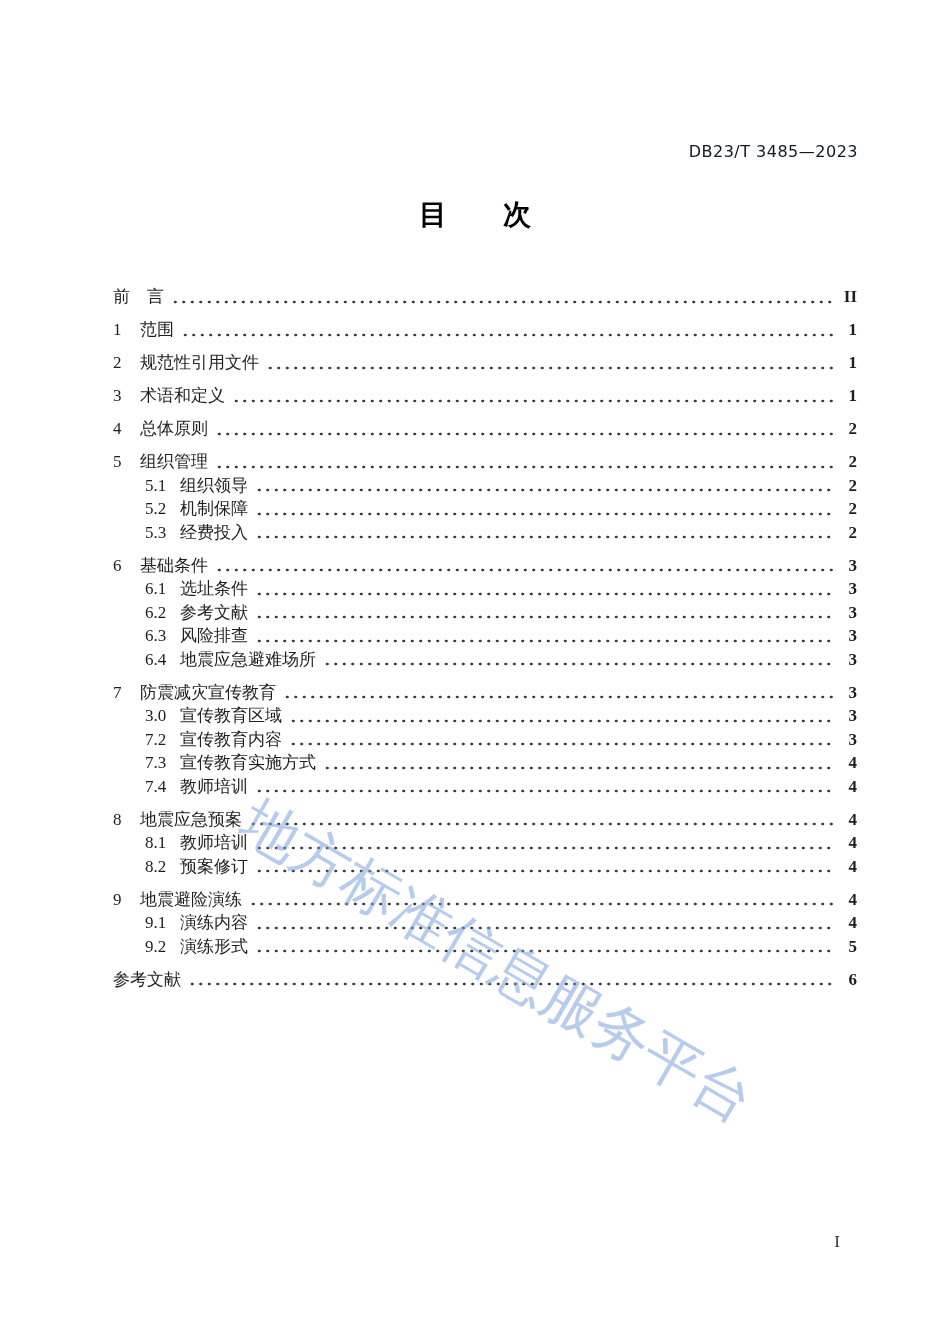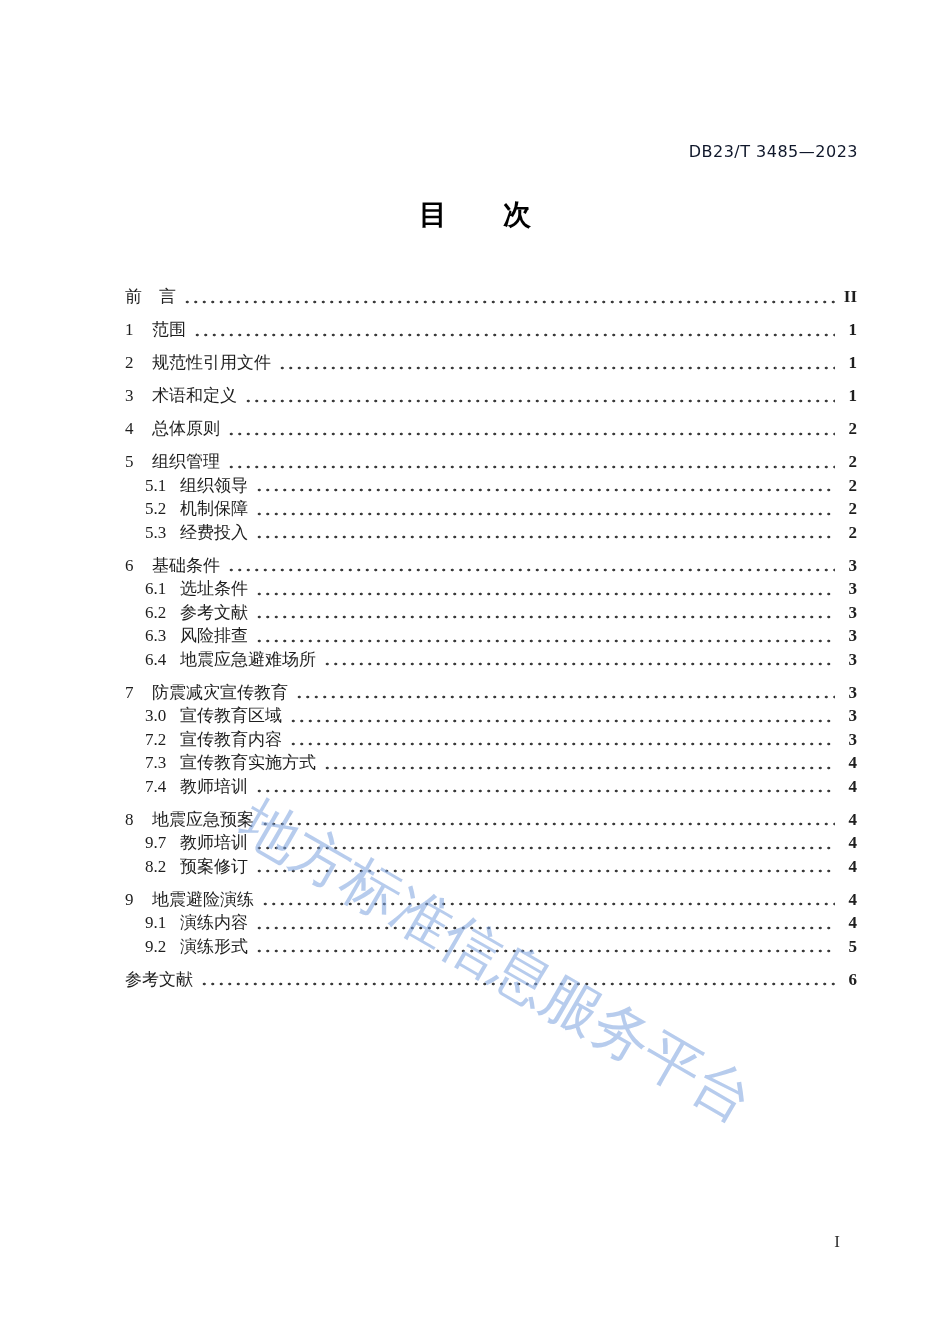--- a/index.html
+++ b/index.html
@@ -38,21 +38,21 @@
     left: 113px;
     width: 744px;
   }
   .toc-row {
     display: flex;
     align-items: baseline;
     line-height: 23.5px;
     font-size: 17px;
     white-space: nowrap;
   }
-  .toc-row.level-0 { margin-top: 9.5px; margin-left: 12px; }
+  .toc-row.level-0 { margin-top: 9.5px; }
   .toc-row.level-0:first-child { margin-top: 0; }
   .toc-row.level-1 { margin-left: 32px; }
   .toc-num { display: inline-block; flex: 0 0 auto; }
   .level-0 .toc-num { width: 27px; }
   .level-1 .toc-num { width: 35px; }
   .toc-label { flex: 0 0 auto; }
   .toc-leader {
     flex: 1 1 auto;
     align-self: flex-end;
     height: 6px;
@@ -211,21 +211,21 @@
     <span class="toc-leader"></span>
     <span class="toc-page">4</span>
   </div>
     <div class="toc-row level-0">
     <span class="toc-num">8</span>
     <span class="toc-label">地震应急预案</span>
     <span class="toc-leader"></span>
     <span class="toc-page">4</span>
   </div>
     <div class="toc-row level-1">
-    <span class="toc-num">9.7</span>
+    <span class="toc-num">8.1</span>
     <span class="toc-label">教师培训</span>
     <span class="toc-leader"></span>
     <span class="toc-page">4</span>
   </div>
     <div class="toc-row level-1">
     <span class="toc-num">8.2</span>
     <span class="toc-label">预案修订</span>
     <span class="toc-leader"></span>
     <span class="toc-page">4</span>
   </div>

